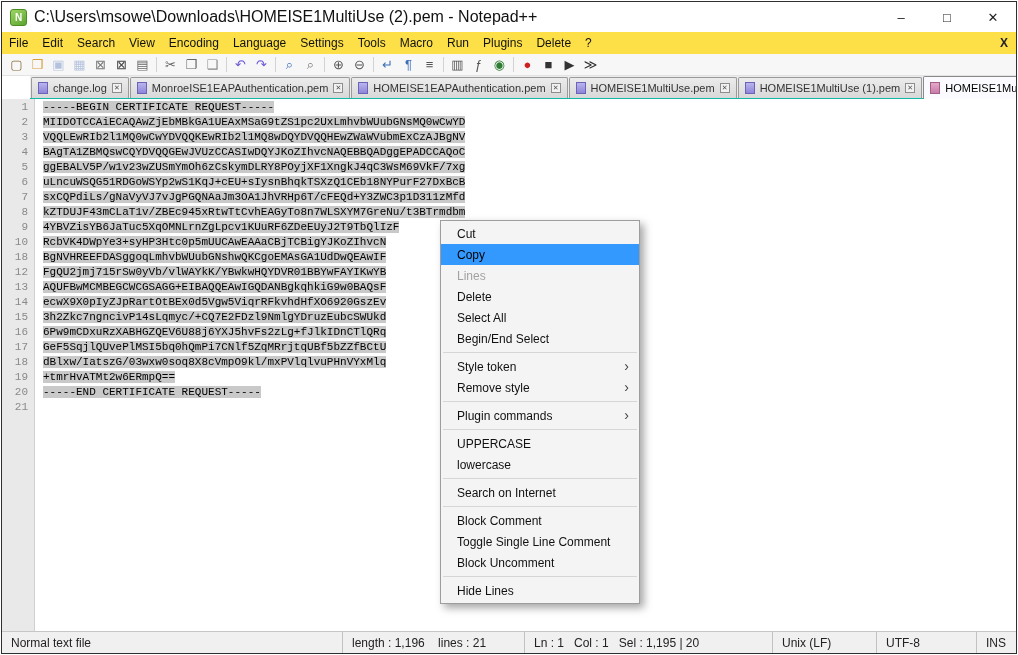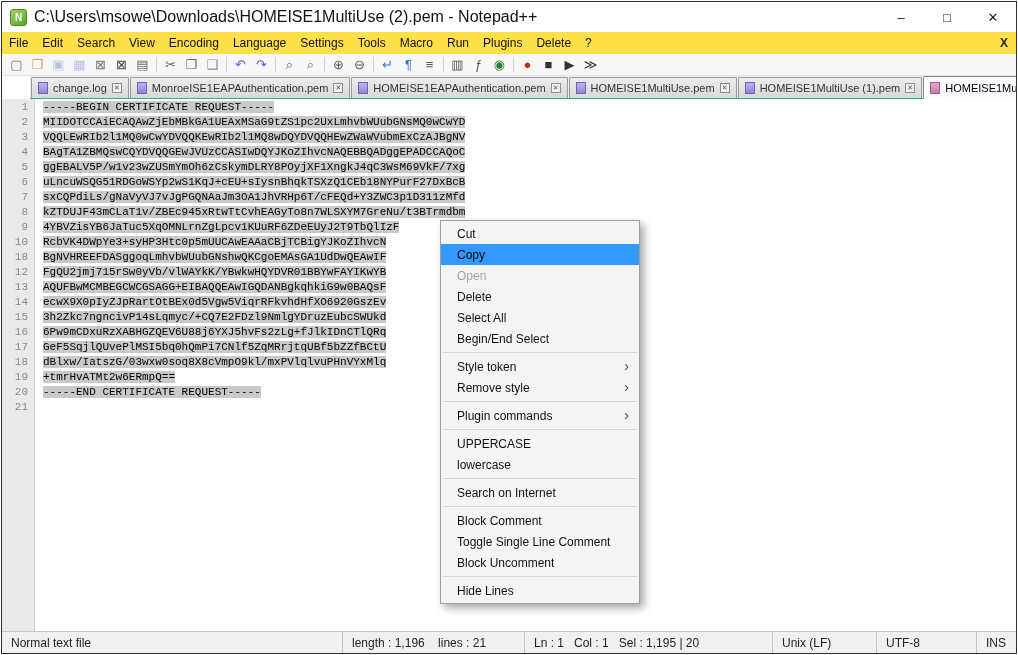--- a/index.html
+++ b/index.html
@@ -184,21 +184,21 @@
         <div class="num">20</div>
         <div class="num">21</div>
       </div>
     <div class="code" id="code"><div class="line"><span class="sel">-----BEGIN CERTIFICATE REQUEST-----</span></div><div class="line"><span class="sel">MIIDOTCCAiECAQAwZjEbMBkGA1UEAxMSaG9tZS1pc2UxLmhvbWUubGNsMQ0wCwYD</span></div><div class="line"><span class="sel">VQQLEwRIb2l1MQ0wCwYDVQQKEwRIb2l1MQ8wDQYDVQQHEwZWaWVubmExCzAJBgNV</span></div><div class="line"><span class="sel">BAgTA1ZBMQswCQYDVQQGEwJVUzCCASIwDQYJKoZIhvcNAQEBBQADggEPADCCAQoC</span></div><div class="line"><span class="sel">ggEBALV5P/w1v23wZUSmYmOh6zCskymDLRY8POyjXF1XngkJ4qC3WsM69VkF/7xg</span></div><div class="line"><span class="sel">uLncuWSQG51RDGoWSYp2wS1KqJ+cEU+sIysnBhqkTSXzQ1CEb18NYPurF27DxBcB</span></div><div class="line"><span class="sel">sxCQPdiLs/gNaVyVJ7vJgPGQNAaJm3OA1JhVRHp6T/cFEQd+Y3ZWC3p1D311zMfd</span></div><div class="line"><span class="sel">kZTDUJF43mCLaT1v/ZBEc945xRtwTtCvhEAGyTo8n7WLSXYM7GreNu/t3BTrmdbm</span></div><div class="line"><span class="sel">4YBVZisYB6JaTuc5XqOMNLrnZgLpcv1KUuRF6ZDeEUyJ2T9TbQlIzF</span></div><div class="line"><span class="sel">RcbVK4DWpYe3+syHP3Htc0p5mUUCAwEAAaCBjTCBigYJKoZIhvcN</span></div><div class="line"><span class="sel">BgNVHREEFDASggoqLmhvbWUubGNshwQKCgoEMAsGA1UdDwQEAwIF</span></div><div class="line"><span class="sel">FgQU2jmj715rSw0yVb/vlWAYkK/YBwkwHQYDVR01BBYwFAYIKwYB</span></div><div class="line"><span class="sel">AQUFBwMCMBEGCWCGSAGG+EIBAQQEAwIGQDANBgkqhkiG9w0BAQsF</span></div><div class="line"><span class="sel">ecwX9X0pIyZJpRartOtBEx0d5Vgw5ViqrRFkvhdHfXO6920GszEv</span></div><div class="line"><span class="sel">3h2Zkc7ngncivP14sLqmyc/+CQ7E2FDzl9NmlgYDruzEubcSWUkd</span></div><div class="line"><span class="sel">6Pw9mCDxuRzXABHGZQEV6U88j6YXJ5hvFs2zLg+fJlkIDnCTlQRq</span></div><div class="line"><span class="sel">GeF5SqjlQUvePlMSI5bq0hQmPi7CNlf5ZqMRrjtqUBf5bZZfBCtU</span></div><div class="line"><span class="sel">dBlxw/IatszG/03wxw0soq8X8cVmpO9kl/mxPVlqlvuPHnVYxMlq</span></div><div class="line"><span class="sel">+tmrHvATMt2w6ERmpQ==</span></div><div class="line"><span class="sel">-----END CERTIFICATE REQUEST-----</span></div><div class="line">&nbsp;</div></div>
   </div>
 
   <div class="ctxmenu">
     <div id="ctxmenu-items">
         <div class="ctx-item">Cut</div>
         <div class="ctx-item hl">Copy</div>
-        <div class="ctx-item disabled">Open</div>
+        <div class="ctx-item disabled">Lines</div>
         <div class="ctx-item">Delete</div>
         <div class="ctx-item">Select All</div>
         <div class="ctx-item">Begin/End Select</div>
         <div class="ctx-sep"></div>
         <div class="ctx-item sub">Style token</div>
         <div class="ctx-item sub">Remove style</div>
         <div class="ctx-sep"></div>
         <div class="ctx-item sub">Plugin commands</div>
         <div class="ctx-sep"></div>
         <div class="ctx-item">UPPERCASE</div>

